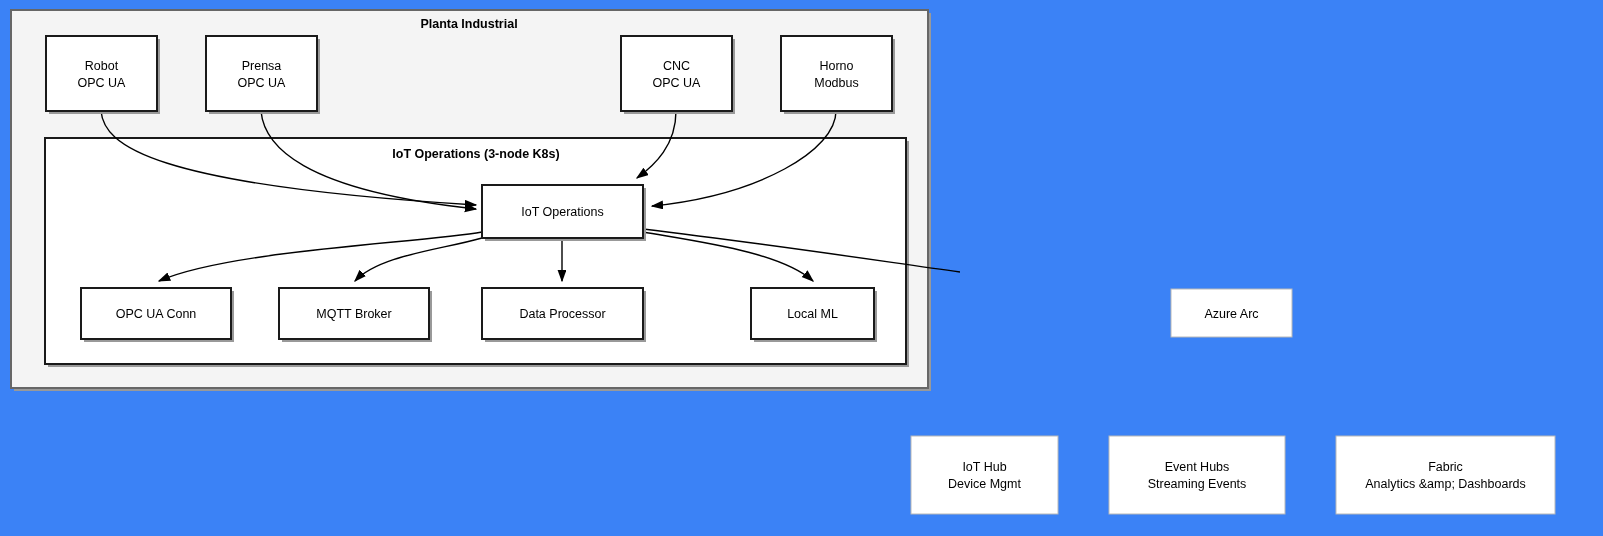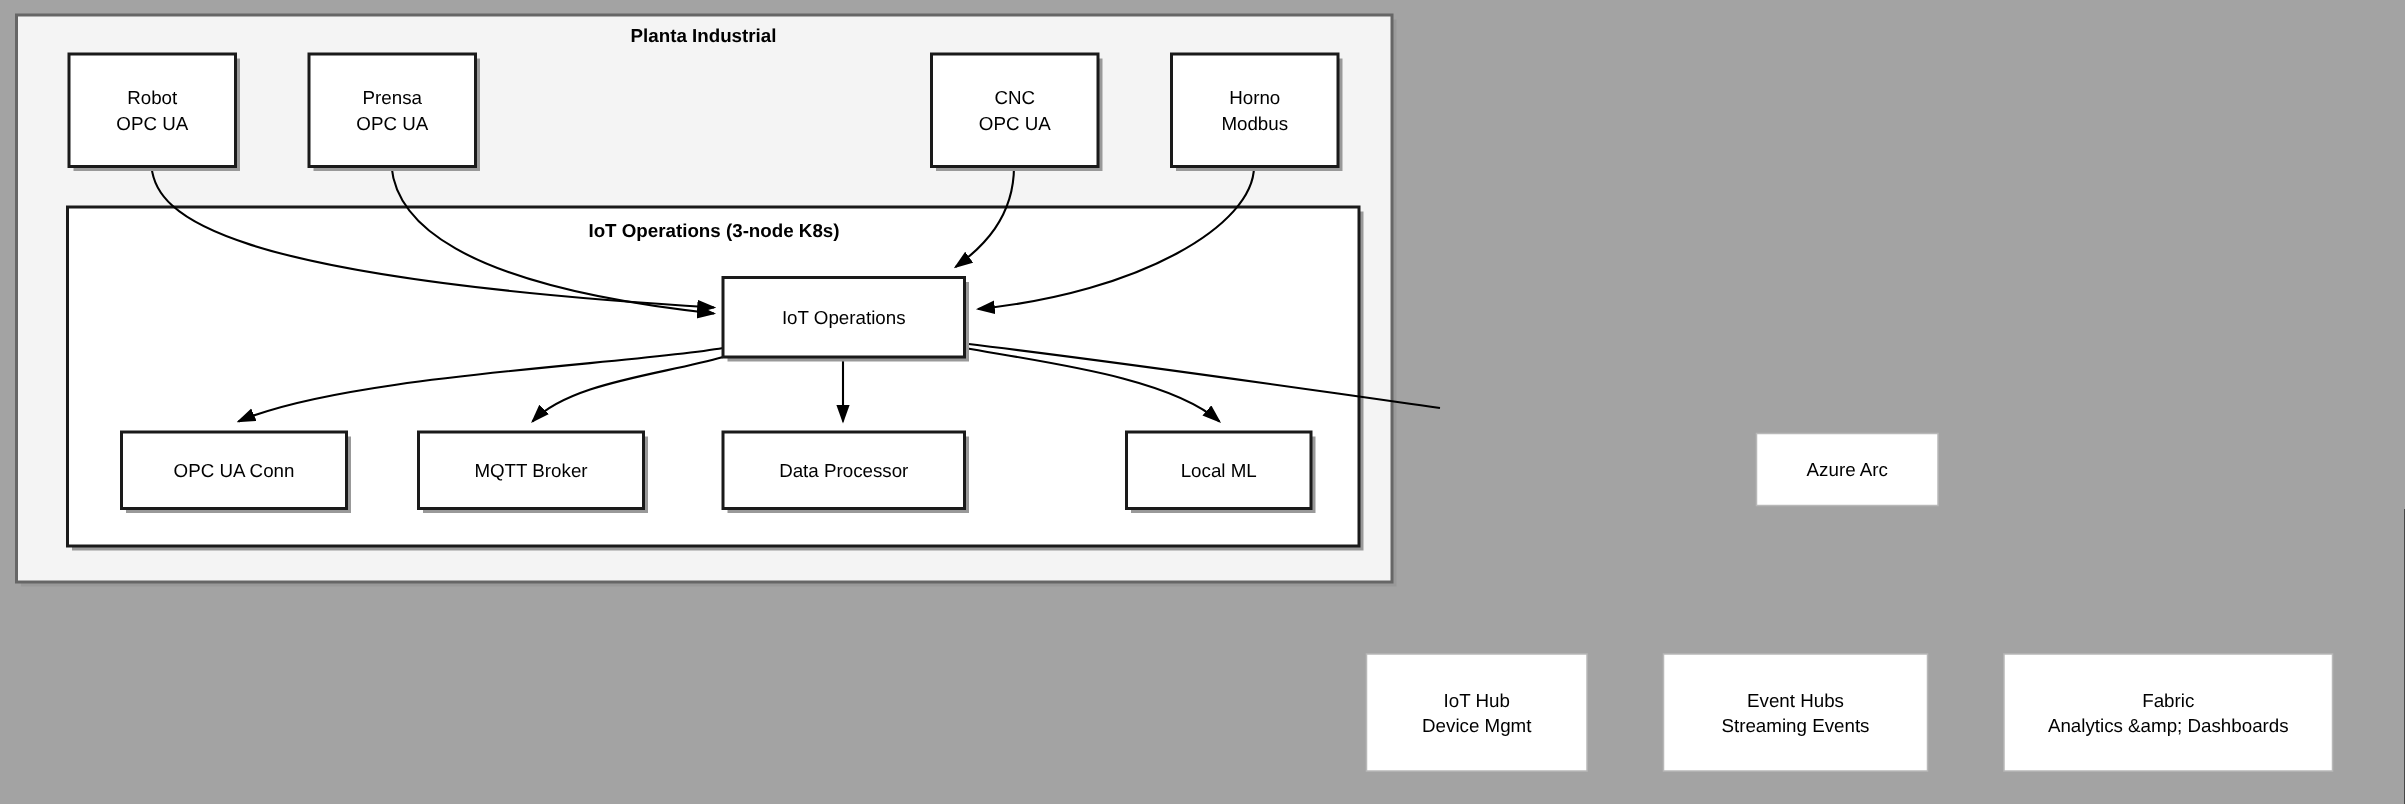--- a/index.html
+++ b/index.html
@@ -10,21 +10,21 @@
   body {
     width: 1603px;
     height: 536px;
     overflow: hidden;
     font-family: "Liberation Sans", sans-serif;
   }
   #stage {
     position: relative;
     width: 1603px;
     height: 536px;
-    background: #a3a3a3;
+    background: #3b82f6;
   }
   svg.diagram {
     position: absolute;
     left: 0;
     top: 0;
     width: 1603px;
     height: 536px;
     display: block;
   }
   .group-outer-fill { fill: #f4f4f4; }

